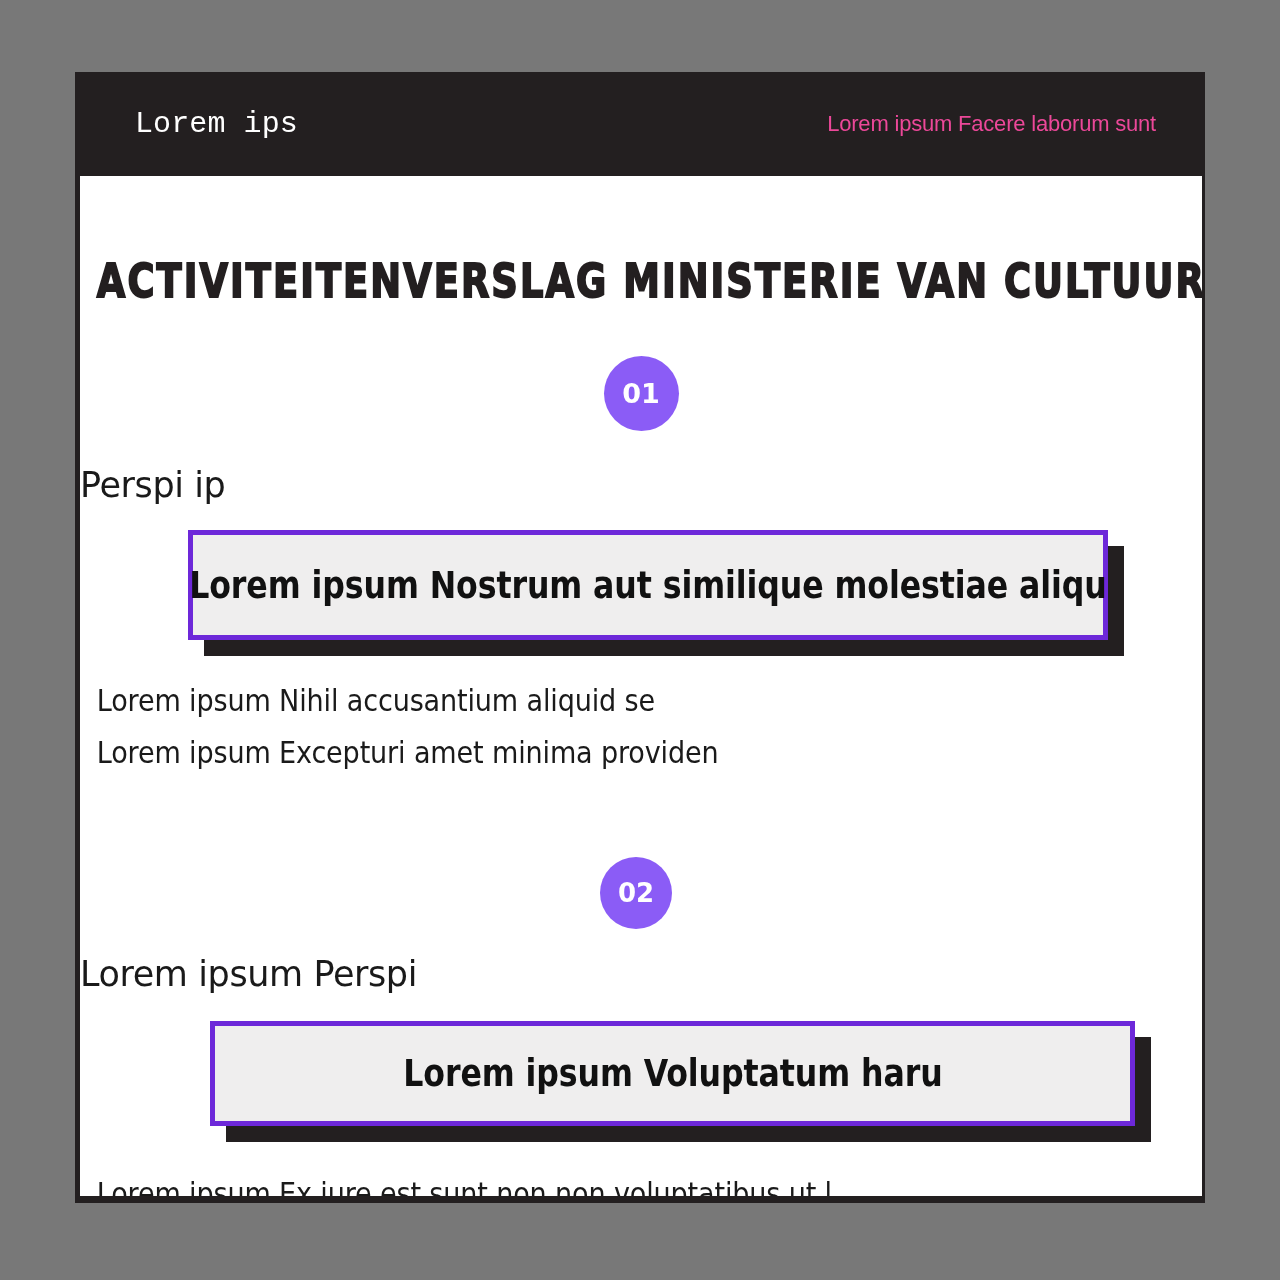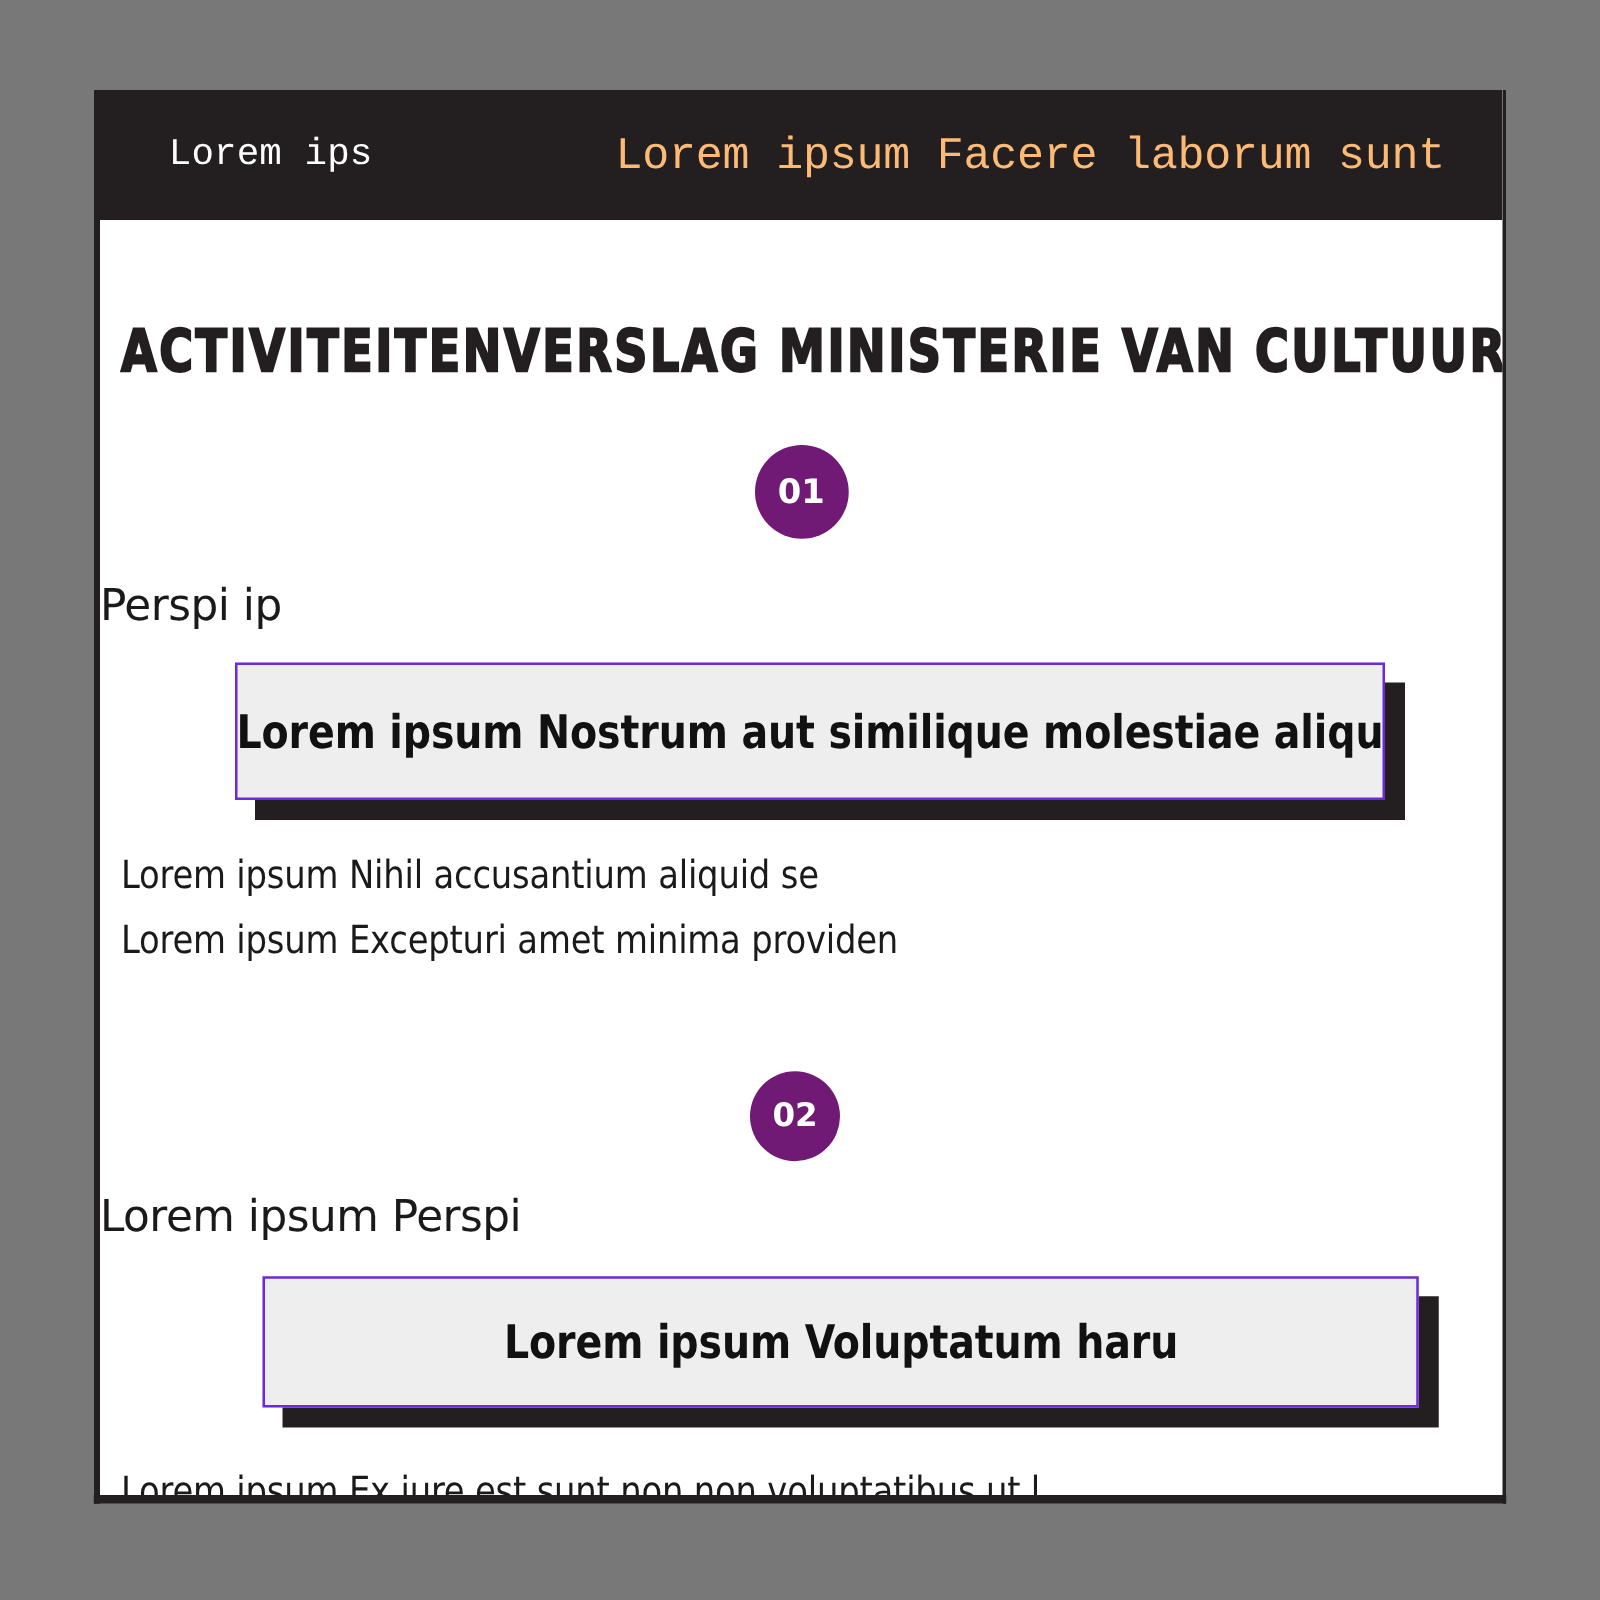--- a/index.html
+++ b/index.html
@@ -48,23 +48,23 @@
   #header-left {
     color: #ffffff;
     font-family: Liberation Mono, monospace;
     font-stretch: condensed;
     font-size: 30px;
     letter-spacing: 0.1px;
     white-space: nowrap;
   }
   #header-right {
     margin-left: auto;
-    color: #fdba74;
-    font-family: Liberation Mono, monospace;
-    font-size: 36px;
+    color: #ec4899;
+    font-family: Liberation Sans, sans-serif;
+    font-size: 22px;
     letter-spacing: -0.2px;
     white-space: nowrap;
   }
 
   
   #content {
     position: absolute;
     left: 0;
     top: 104px;
     right: 0;
@@ -84,21 +84,21 @@
     text-transform: uppercase;
     transform: scaleY(1.22) scaleX(0.97);
     transform-origin: center top;
     white-space: nowrap;
     -webkit-text-stroke: 1.6px #231f20;
   }
 
   
   .badge {
     border-radius: 50%;
-    background: #701a75;
+    background: #8b5cf6;
     color: #ffffff;
     display: flex;
     align-items: center;
     justify-content: center;
     font-family: "DejaVu Sans", sans-serif;
     font-weight: bold;
     box-sizing: border-box;
   }
   #badge-01 {
     width: 75px;
@@ -122,21 +122,21 @@
     white-space: nowrap;
   }
 
   
   .hl-wrap {
     position: relative;
   }
   .hl-box {
     position: relative;
     background: #efeeee;
-    border: 2px solid #6d28d9;
+    border: 5px solid #6d28d9;
     box-sizing: border-box;
     display: flex;
     align-items: center;
     justify-content: center;
     box-shadow: 16px 16px 0 0 #231f20;
   }
   .hl-text {
     font-family: "Liberation Sans Narrow", "DejaVu Sans Condensed", "Liberation Sans", sans-serif;
     font-stretch: condensed;
     font-weight: bold;

